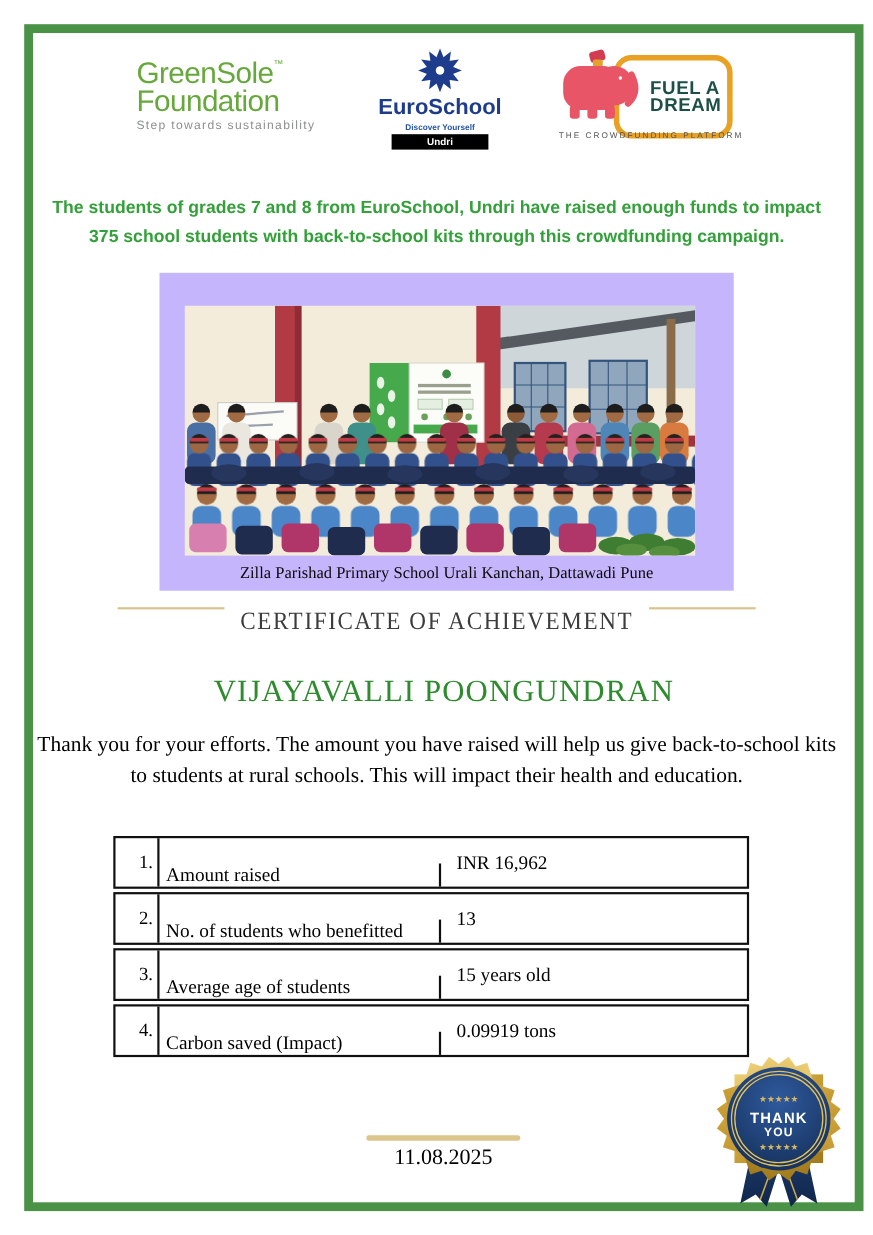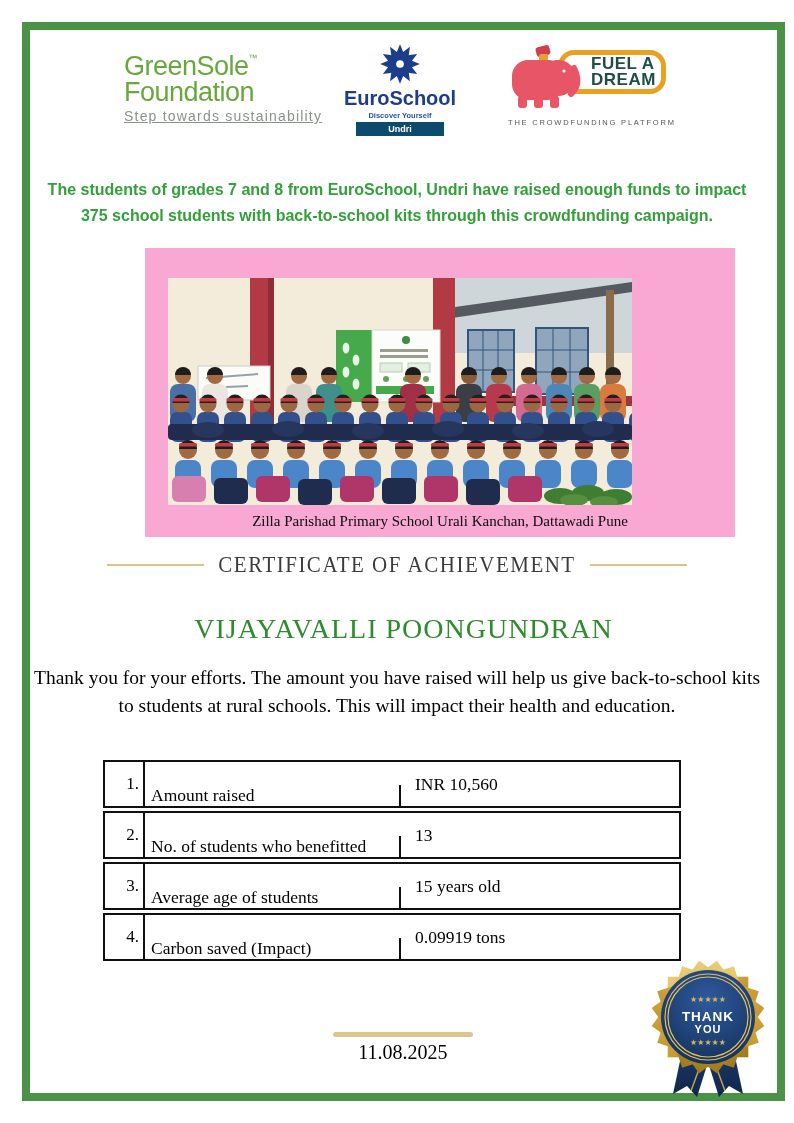--- a/index.html
+++ b/index.html
@@ -6,51 +6,51 @@
   .page{position:relative;width:794px;height:1123px;background:#ffffff;overflow:hidden;
         font-family:"Liberation Serif",serif;color:#000;padding-left:13px;}
   .border-frame{position:absolute;left:22px;top:22px;right:22px;bottom:22px;
         border:8px solid #4a9245;pointer-events:none;}
 
   
   .logo-row{position:absolute;top:46px;left:0;width:100%;height:95px;}
   .gs-logo{position:absolute;left:124px;top:8px;font-family:"Liberation Sans",sans-serif;}
   .gs-name{font-size:27px;line-height:.95;color:#67a83d;font-weight:500;letter-spacing:-.5px;}
   .gs-tm{font-size:9px;vertical-align:top;color:#67a83d;}
-  .gs-tag{font-size:14px;color:#8c918c;letter-spacing:1.2px;margin-top:3px;text-decoration:underline;}
+  .gs-tag{font-size:11px;color:#8c918c;letter-spacing:1.2px;margin-top:3px;}
   .es-logo{position:absolute;left:340px;top:-4px;width:120px;text-align:center;
            font-family:"Liberation Sans",sans-serif;}
   .es-name{font-size:20px;font-weight:bold;color:#1e3c8c;margin-top:1px;}
   .es-tag{font-size:7.5px;font-weight:bold;color:#2455a4;margin-top:1px;}
-  .es-campus{margin:2px auto 0;width:88px;background:#0c4a6e;color:#fff;font-size:9px;
+  .es-campus{margin:2px auto 0;width:88px;background:#000000;color:#fff;font-size:9px;
              font-weight:bold;padding:2px 0;}
   .fd-logo{position:absolute;left:506px;top:0px;width:168px;font-family:"Liberation Sans",sans-serif;}
-  .fd-box{position:absolute;left:52px;top:4px;width:108px;height:44px;border:5px solid #e8a123;
+  .fd-box{position:absolute;left:52px;top:4px;width:108px;height:76px;border:5px solid #e8a123;
           border-radius:16px;display:flex;flex-direction:column;justify-content:center;
           padding-left:28px;box-sizing:border-box;background:#fff;}
   .fd-line{font-size:17px;font-weight:bold;color:#1c4f46;line-height:.95;letter-spacing:.5px;}
   .fd-eleph{position:absolute;left:0;top:-8px;}
   .fd-tag{position:absolute;left:2px;top:72px;width:164px;font-size:7.5px;letter-spacing:1.8px;
           color:#555;white-space:nowrap;}
 
   
   .intro{position:absolute;top:177px;left:47px;width:700px;text-align:center;
          font-family:"Liberation Sans",sans-serif;font-weight:bold;font-size:16px;
          line-height:1.65;color:#33a03a;}
 
   
-  .photo-block{position:absolute;left:145px;top:248px;width:590px;height:289px;background:#f9a8d4;}
+  .photo-block{position:absolute;left:145px;top:248px;width:522px;height:289px;background:#c4b5fd;}
   .photo{position:absolute;left:23px;top:30px;width:464px;height:227px;background:#f3ecda;}
   .photo svg{display:block;}
   .photo-caption{position:absolute;left:0;bottom:7px;width:100%;text-align:center;
                  font-size:15px;color:#0a0a0a;}
 
   
   .cert-title-row{position:absolute;top:552px;left:107px;width:580px;display:flex;
-                  align-items:center;gap:14px;}
+                  gap:14px;}
   .rule{flex:1;height:2px;background:#d9c48f;}
   .cert-title{font-size:21px;letter-spacing:1.5px;color:#3c3c3c;white-space:nowrap;
               transform:scaleY(1.08);}
   .presented{position:absolute;top:592px;left:0;width:100%;text-align:center;
              font-family:"Liberation Sans",sans-serif;font-size:9.5px;letter-spacing:3.5px;
              color:#4a4a4a;font-weight:500;}
   .recipient{position:absolute;top:613px;left:0;width:100%;text-align:center;
              font-size:28px;color:#2e8b2e;letter-spacing:1px;}
   .message{position:absolute;top:664px;left:32px;width:730px;text-align:center;
            font-size:19.5px;line-height:1.42;color:#000;}
@@ -295,21 +295,21 @@
     <div class="cert-title">CERTIFICATE OF ACHIEVEMENT</div>
     <div class="rule"></div>
   </div>
   <div class="recipient">VIJAYAVALLI POONGUNDRAN</div>
   <div class="message">Thank you for your efforts. The amount you have raised will help us give back-to-school kits to students at rural schools. This will impact their health and education.</div>
 
   <div class="impact-table">
     <div class="t-row">
       <div class="c-num">1.</div>
       <div class="c-label">Amount raised</div>
-      <div class="c-value">INR 10,560</div>
+      <div class="c-value">INR 16,962</div>
     </div>
     <div class="t-row">
       <div class="c-num">2.</div>
       <div class="c-label">No. of students who benefitted</div>
       <div class="c-value">13</div>
     </div>
     <div class="t-row">
       <div class="c-num">3.</div>
       <div class="c-label">Average age of students</div>
       <div class="c-value">15 years old</div>

